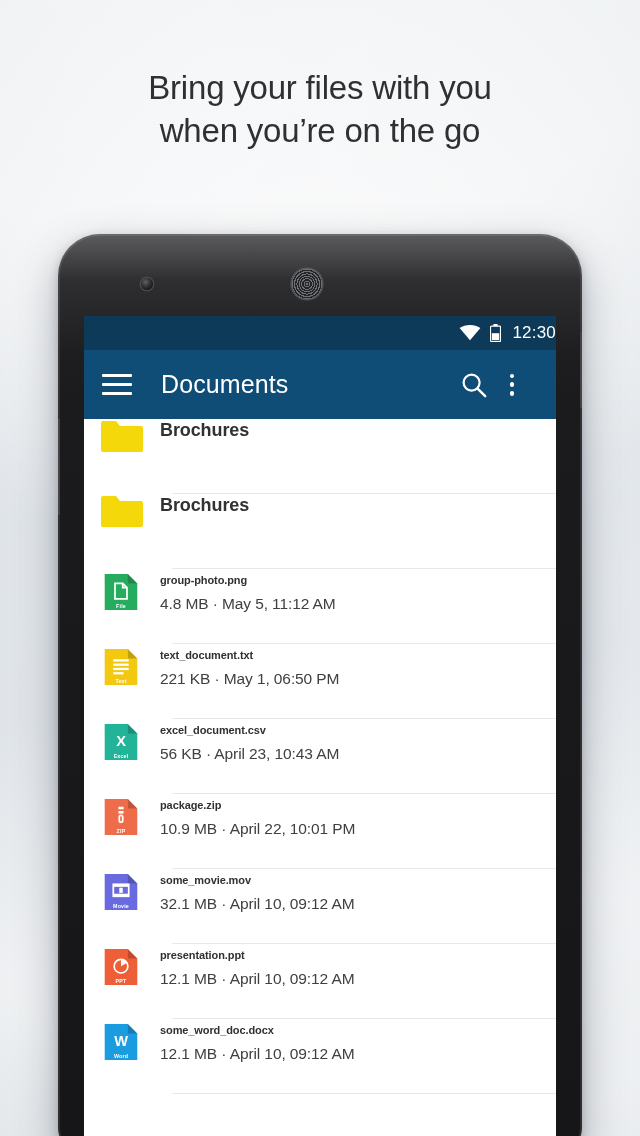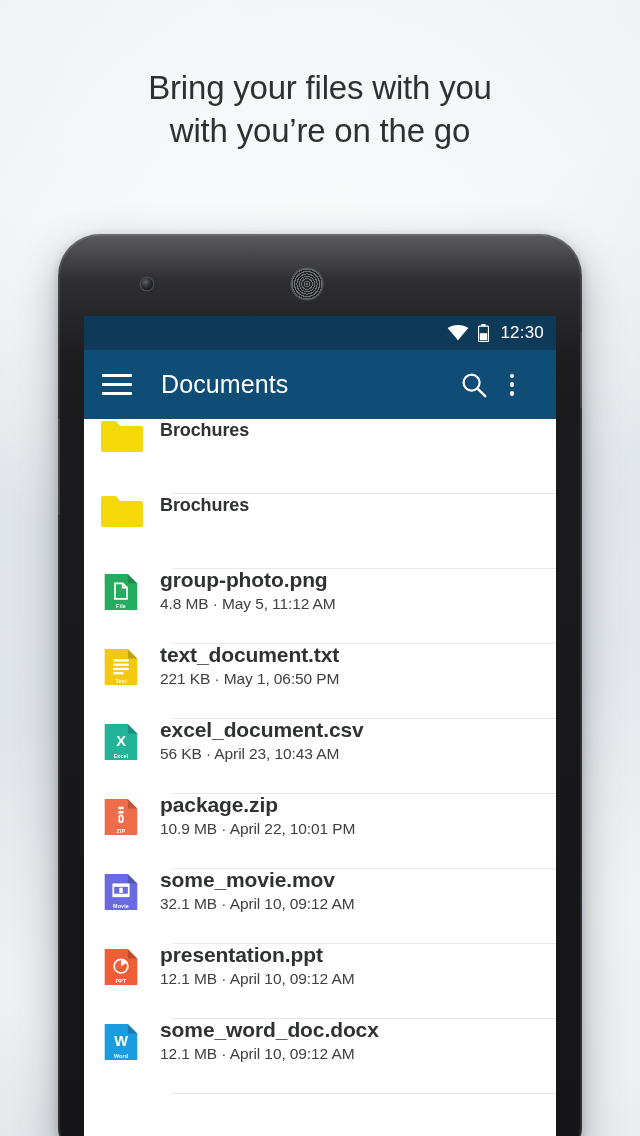--- a/index.html
+++ b/index.html
@@ -145,21 +145,20 @@
     overflow: hidden;
   }
 
   
   .statusbar {
     height: 34px;
     background: #0e3a59;
     display: flex;
     align-items: center;
     justify-content: flex-end;
-    padding-right: 12px;
     box-sizing: border-box;
   }
   .status-icons {
     display: flex;
     align-items: center;
     gap: 9px;
   }
   .wifi-icon { display: block; }
   .battery-icon { display: block; }
   .clock {
@@ -264,21 +263,21 @@
     justify-content: center;
   }
   .row-text {
     margin-left: 16px;
     min-width: 0;
     display: flex;
     flex-direction: column;
     justify-content: center;
   }
   .row-title {
-    font-size: 21px;
+    font-size: 11px;
     font-weight: bold;
     color: #2f3133;
     line-height: 22px;
     white-space: nowrap;
     letter-spacing: -0.1px;
   }
   .row-title.folder-title {
     font-size: 18px;
   }
   .row-sub {
@@ -298,21 +297,21 @@
 </head>
 <body>
 
 <div id="stage">
 
   <div class="bg"></div>
   <div class="bg-vignette"></div>
 
   <div class="headline">
     <span class="line">Bring your files with you</span>
-    <span class="line">with you’re on the go</span>
+    <span class="line">when you’re on the go</span>
   </div>
 
   <div class="phone">
     <div class="phone-gloss"></div>
     <div class="btn-volume"></div>
     <div class="btn-power"></div>
     <div class="cam"></div>
     <div class="speaker"></div>
 
     <div class="screen">

